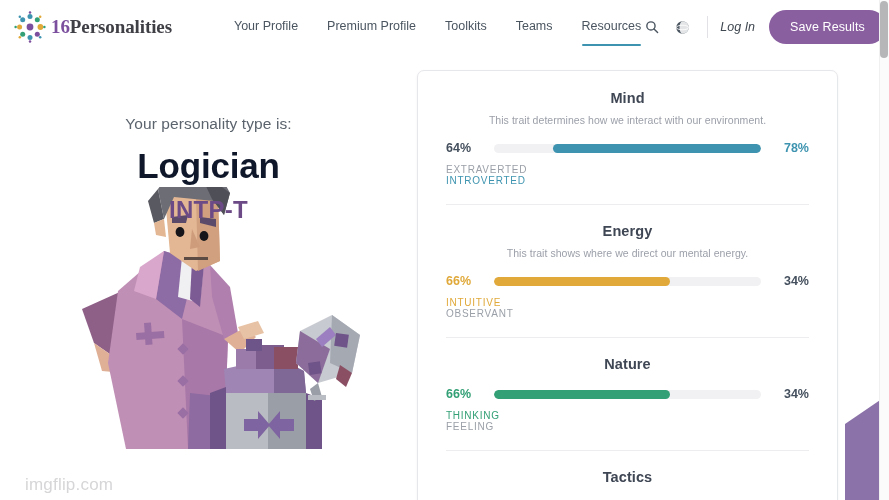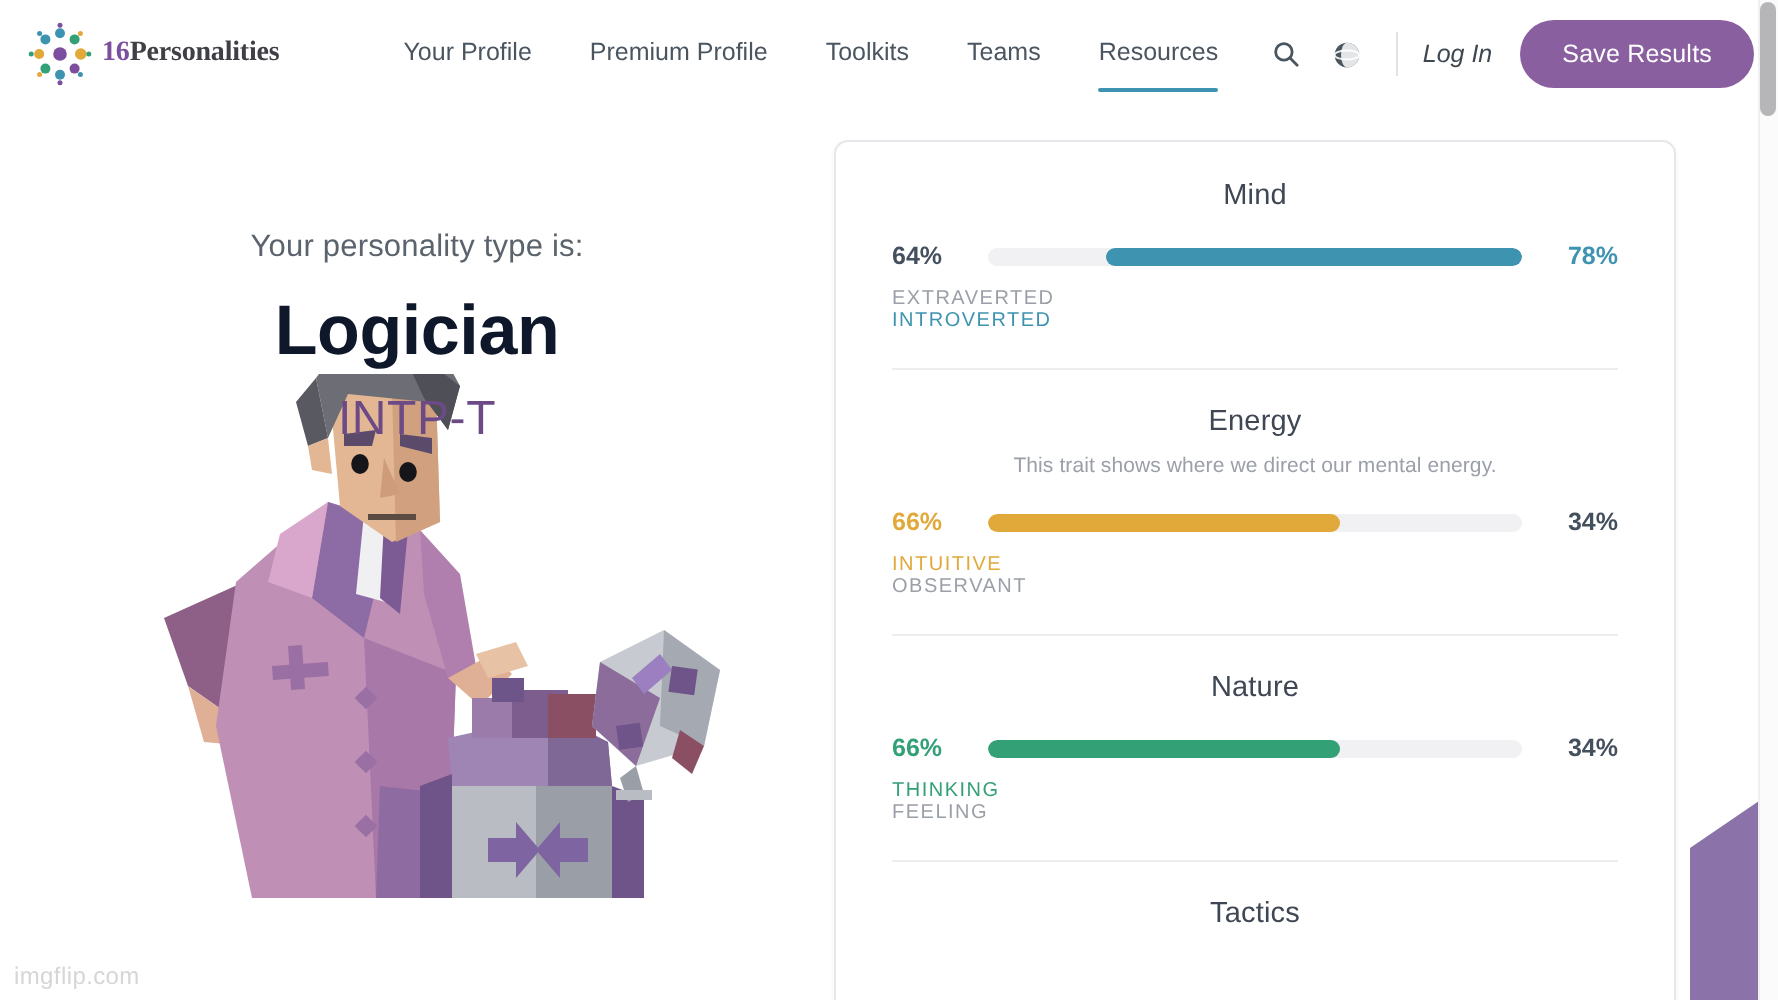--- a/index.html
+++ b/index.html
@@ -45,21 +45,21 @@
     height: 32px;
     position: relative;
     flex: 0 0 auto;
   }
 
   .logo-mark svg { display: block; }
 
   .brand-text {
     margin-left: 5px;
     font-family: "Liberation Serif", serif;
-    font-size: 14px;
+    font-size: 19px;
     letter-spacing: -0.1px;
     white-space: nowrap;
   }
   .brand-16 { color: #7b4f9d; font-weight: 700; }
   .brand-word { color: #3f3f46; font-weight: 700; }
 
   .nav {
     display: flex;
     align-items: center;
     margin-left: 62px;
@@ -159,21 +159,21 @@
     font-size: 35px;
     font-weight: 700;
     color: #0f172a;
     margin-top: 13px;
     letter-spacing: -0.2px;
   }
 
   .type-code {
     text-align: center;
     font-size: 24px;
-    font-weight: 400;
+    font-weight: 700;
     color: #6c4a86;
     margin-top: 10px;
     letter-spacing: 0.3px;
   }
 
   .hero-art {
     position: absolute;
     left: 78px;
     top: 187px;
     width: 286px;
@@ -209,21 +209,21 @@
     right: 28px;
     height: 1px;
     background: #ededf0;
   }
 
   .trait-inner { padding: 19px 0 18px 0; }
 
   .trait-title {
     text-align: center;
     font-size: 14.5px;
-    font-weight: 400;
+    font-weight: 700;
     color: #3f4654;
     letter-spacing: 0.1px;
   }
 
   .trait-desc {
     text-align: center;
     font-size: 10.5px;
     color: #9b9fa8;
     margin-top: 8px;
     letter-spacing: 0.05px;
@@ -303,23 +303,23 @@
     width: 8px;
     height: 57px;
     background: #b6b6b9;
     border-radius: 4px;
     cursor: pointer;
     z-index: 41;
   }
 
   .watermark {
     position: absolute;
-    left: 7px;
+    left: 25px;
     bottom: 5px;
-    font-size: 12px;
+    font-size: 17px;
     color: #d6d6d8;
     letter-spacing: 0.2px;
     z-index: 30;
   }
 </style>
 </head>
 <body>
 
 <div id="page">
 
@@ -461,20 +461,21 @@
       <path d="M240 196 L244 210 L236 214 L232 202 Z" fill="#9a9ea7"></path>
       <rect x="230" y="208" width="18" height="5" fill="#b9bcc2"></rect>
     </svg>
   </div>
 
   <div class="traits-card">
 
     <div class="trait">
       <div class="trait-inner">
         <div class="trait-title">Mind</div>
+        <div class="trait-desc">This trait determines how we interact with our environment.</div>
         <div class="bar-row">
           <div class="pct">64%</div>
           <div class="bar-track">
             <div class="bar-fill" id="fill-0" style="width: 78%; background: rgb(62, 148, 176); right: 0px;"></div>
           </div>
           <div class="pct right" style="color: rgb(62, 148, 176);">78%</div>
         </div>
         <div class="label-row">
           <div class="trait-label" id="lbl-l-0">EXTRAVERTED</div>
           <div class="trait-label" id="lbl-r-0" style="color: rgb(62, 148, 176);">INTROVERTED</div>

